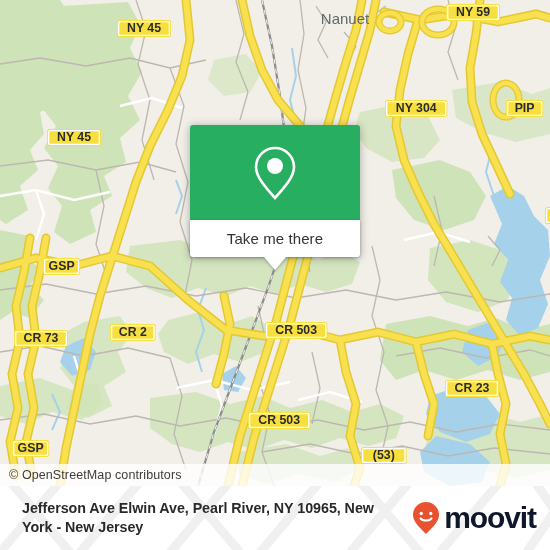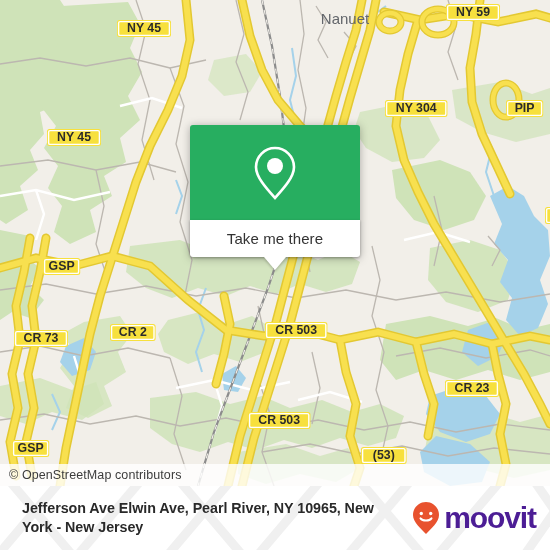--- a/index.html
+++ b/index.html
@@ -50,21 +50,21 @@
   #footer .wm{position:absolute;left:0;top:-30px;width:550px;height:120px;opacity:1;}
   #footer .inner{
     position:relative;height:100%;display:flex;align-items:center;
     padding:0 14px 0 22px;box-sizing:border-box;gap:16px;
   }
   #addr{
     font-size:14.3px;color:#292929;line-height:19px;font-weight:bold;
     flex:1 1 auto;letter-spacing:-.05px;
   }
   #brand{display:flex;align-items:center;gap:4px;flex:0 0 auto;}
-  #brand .word{font-size:30px;color:#4c1d95;letter-spacing:-1.1px;line-height:30px;font-weight:bold;}
+  #brand .word{font-size:30px;color:#0f172a;letter-spacing:-1.1px;line-height:30px;font-weight:bold;}
 </style>
 </head>
 <body>
 
 <div id="root">
 
   <div id="map">
     <svg width="550" height="486" viewBox="0 0 550 486" xmlns="http://www.w3.org/2000/svg">
       <rect x="0" y="0" width="550" height="486" fill="#f2efe9"></rect>
 

